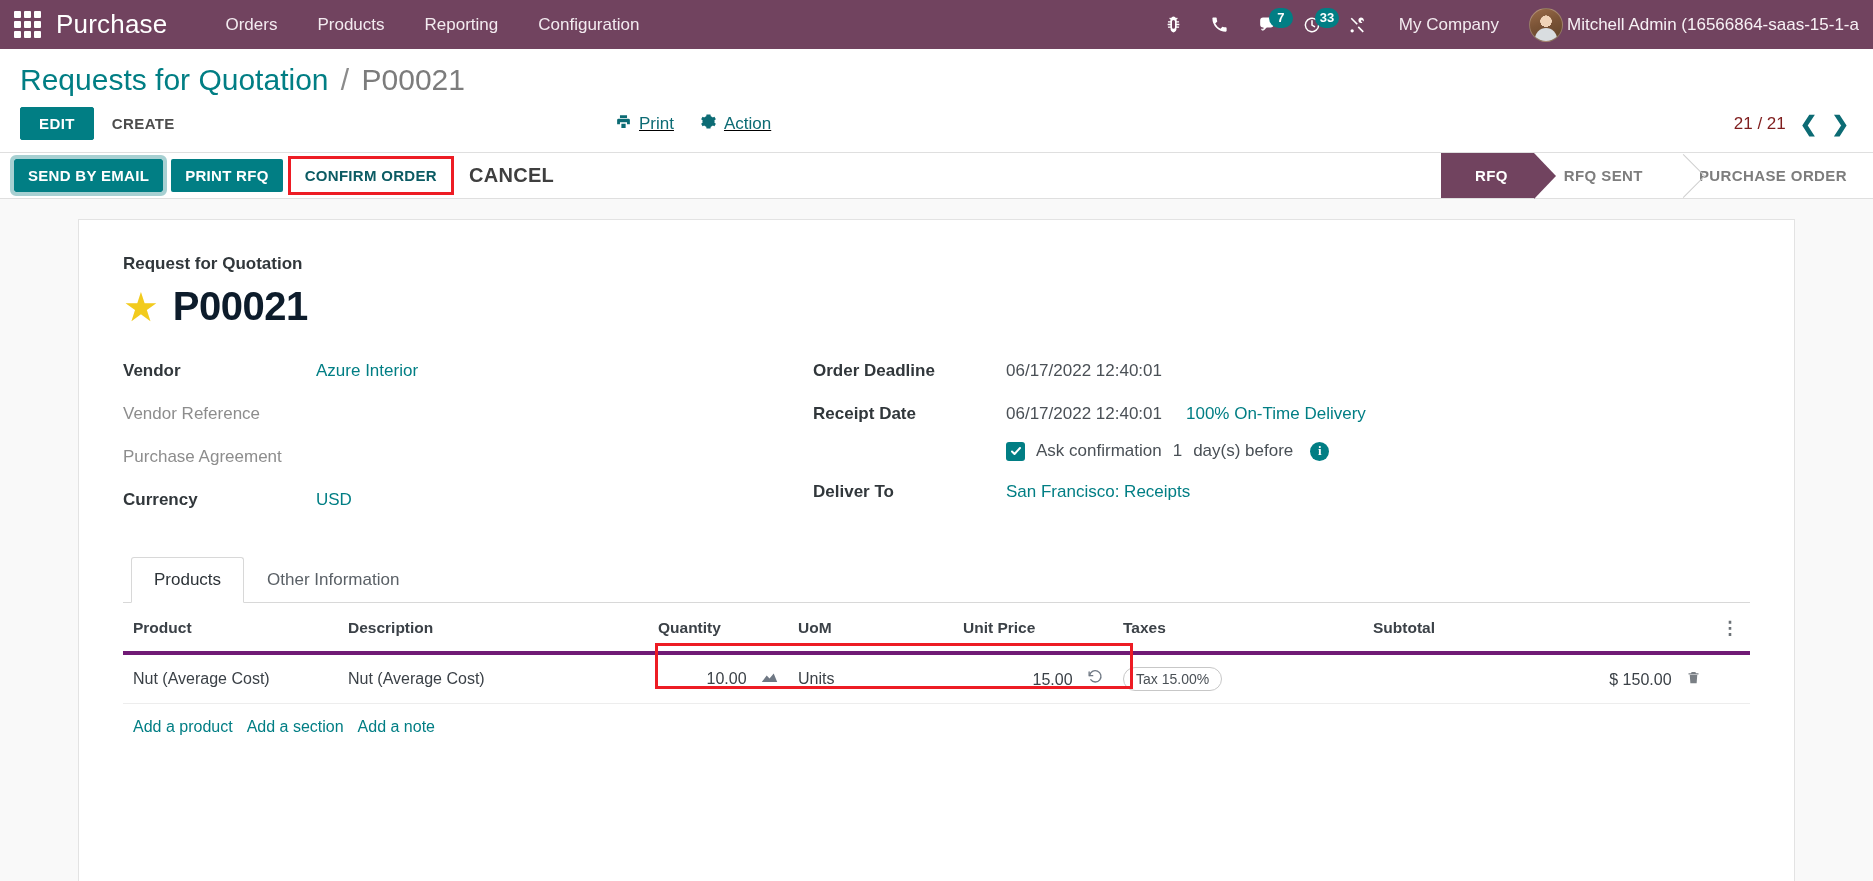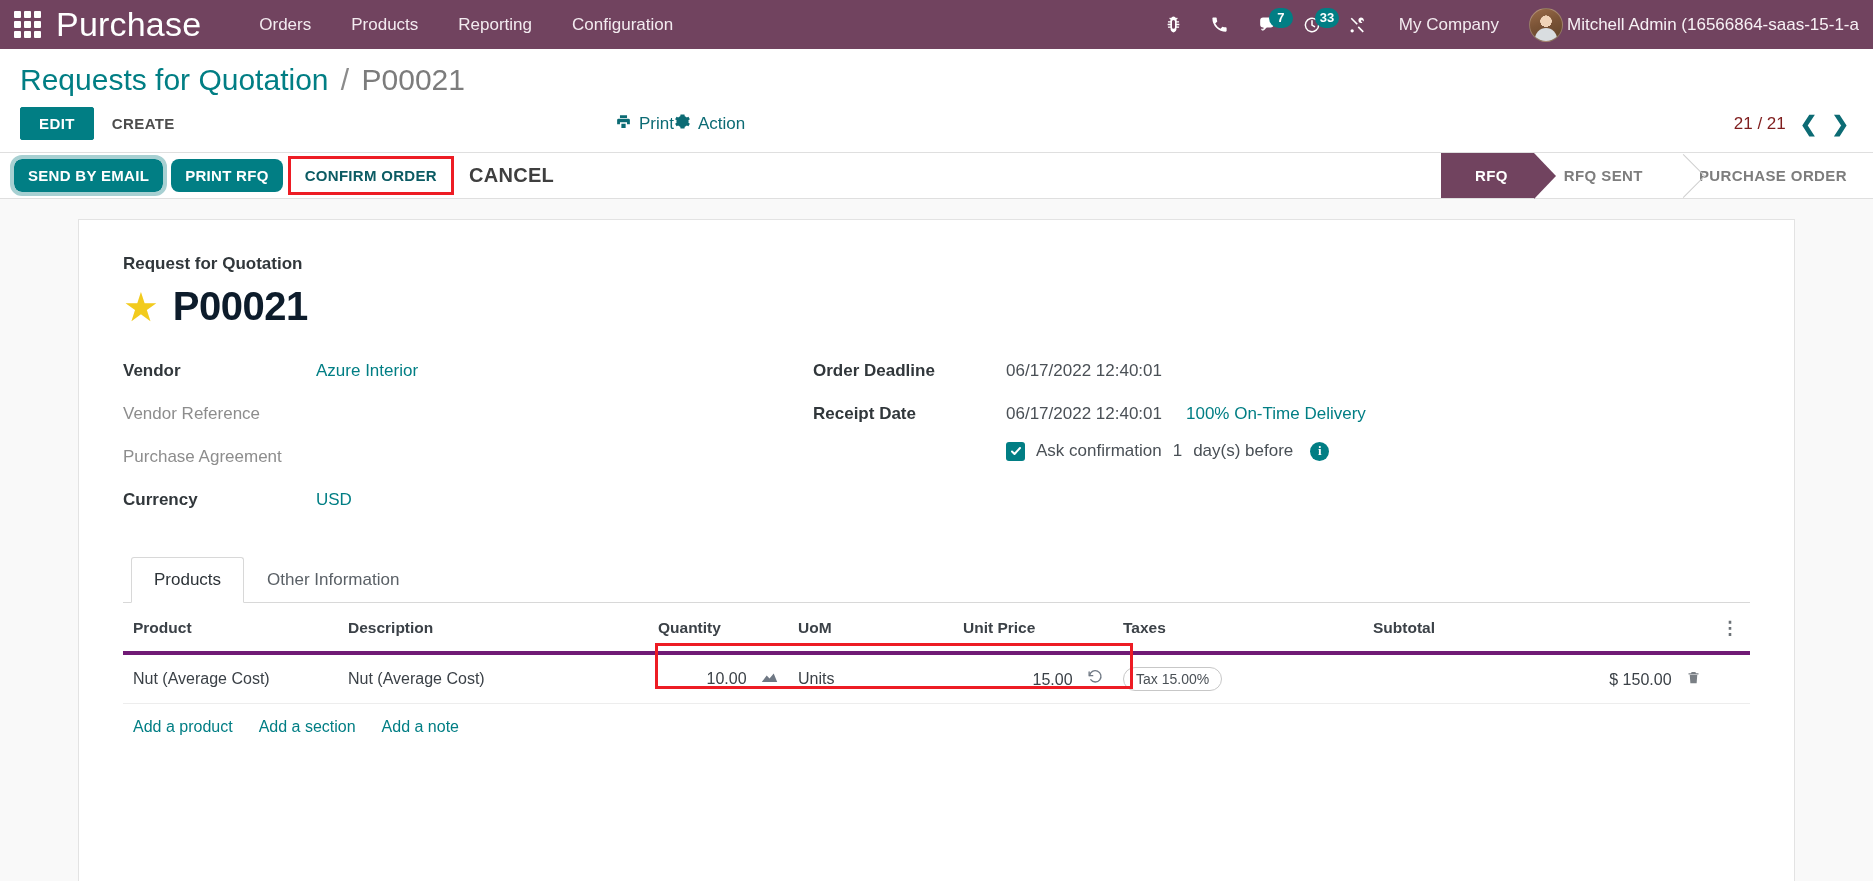--- a/index.html
+++ b/index.html
@@ -27,21 +27,21 @@
     grid-template-columns: repeat(3, 7px);
     grid-template-rows: repeat(3, 7px);
     gap: 3px;
     align-content: center;
     justify-content: center;
     margin-right: 12px;
     cursor: pointer;
   }
   .apps-grid i { background: #fff; width: 7px; height: 7px; display: block; border-radius: 1px;}
   .brand {
-    font-size: 34px;
+    font-size: 26px;
     font-weight: 400;
     letter-spacing: 0.2px;
     margin-right: 38px;
     color: #fff;
     white-space: nowrap;
   }
   .navitem {
     font-size: 17px;
     color: #f3ebf0;
     padding: 6px 20px;
@@ -152,20 +152,22 @@
     font-weight: 700;
     letter-spacing: 0.4px;
     padding: 7px 18px;
     cursor: pointer;
   }
   .mid-actions {
     position: absolute;
     left: 615px;
     display: flex;
     align-items: center;
+    gap: 26px;
+    text-decoration: underline;
   }
   .mid-action {
     color: #0c6b74;
     font-size: 17px;
     display: flex;
     align-items: center;
     gap: 7px;
     cursor: pointer;
   }
   .pager {
@@ -193,21 +195,21 @@
   .sb-buttons { display: flex; align-items: center; gap: 8px; }
   .btn-primary-sb {
     background: #017e84;
     color: #fff;
     border: none;
     font-size: 15px;
     font-weight: 700;
     letter-spacing: 0.3px;
     padding: 8px 14px;
     cursor: pointer;
-    border-radius: 8px;
+    border-radius: 2px;
     white-space: nowrap;
   }
   .btn-focus {
     outline: 4px solid #a7d0d2;
     outline-offset: 0px;
   }
   .btn-plain-sb {
     background: #ffffff;
     color: #0b5b63;
     border: none;
@@ -435,21 +437,21 @@
     border-radius: 12px;
     padding: 3px 12px;
     font-size: 14px;
     color: #4a5056;
     background: #fff;
   }
   .inline-icon { color: #6f7884; margin-left: 10px; cursor: pointer; }
   .trash { color: #7a7f85; cursor: pointer; font-size: 16px; margin-left: 10px;}
   .addlinks {
     display: flex;
-    gap: 26px;
+    gap: 14px;
     padding: 14px 10px;
     font-size: 16px;
   }
   .addlink { color: #017e84; cursor: pointer; }
 
   
   .annot-box {
     position: absolute;
     border: 3px solid #ed1c24;
     pointer-events: none;
@@ -611,20 +613,24 @@
         <div class="checkrow">
           <span class="checkbox">
             <svg width="12" height="12" viewBox="0 0 24 24" fill="none" stroke="#ffffff" stroke-width="4" stroke-linecap="round" stroke-linejoin="round">
               <path d="M4 13l5 5L20 6"></path>
             </svg>
           </span>
           <span>Ask confirmation</span>
           <span>1</span>
           <span>day(s) before</span>
           <span class="info-icon">i</span>
+        </div>
+        <div class="frow">
+          <div class="flabel">Deliver To</div>
+          <div class="fvalue">San Francisco: Receipts</div>
         </div>
       </div>
     </div>
 
     <div class="tabs">
       <div class="tab active">Products</div>
       <div class="tab">Other Information</div>
     </div>
 
     <div style="position:relative;">

